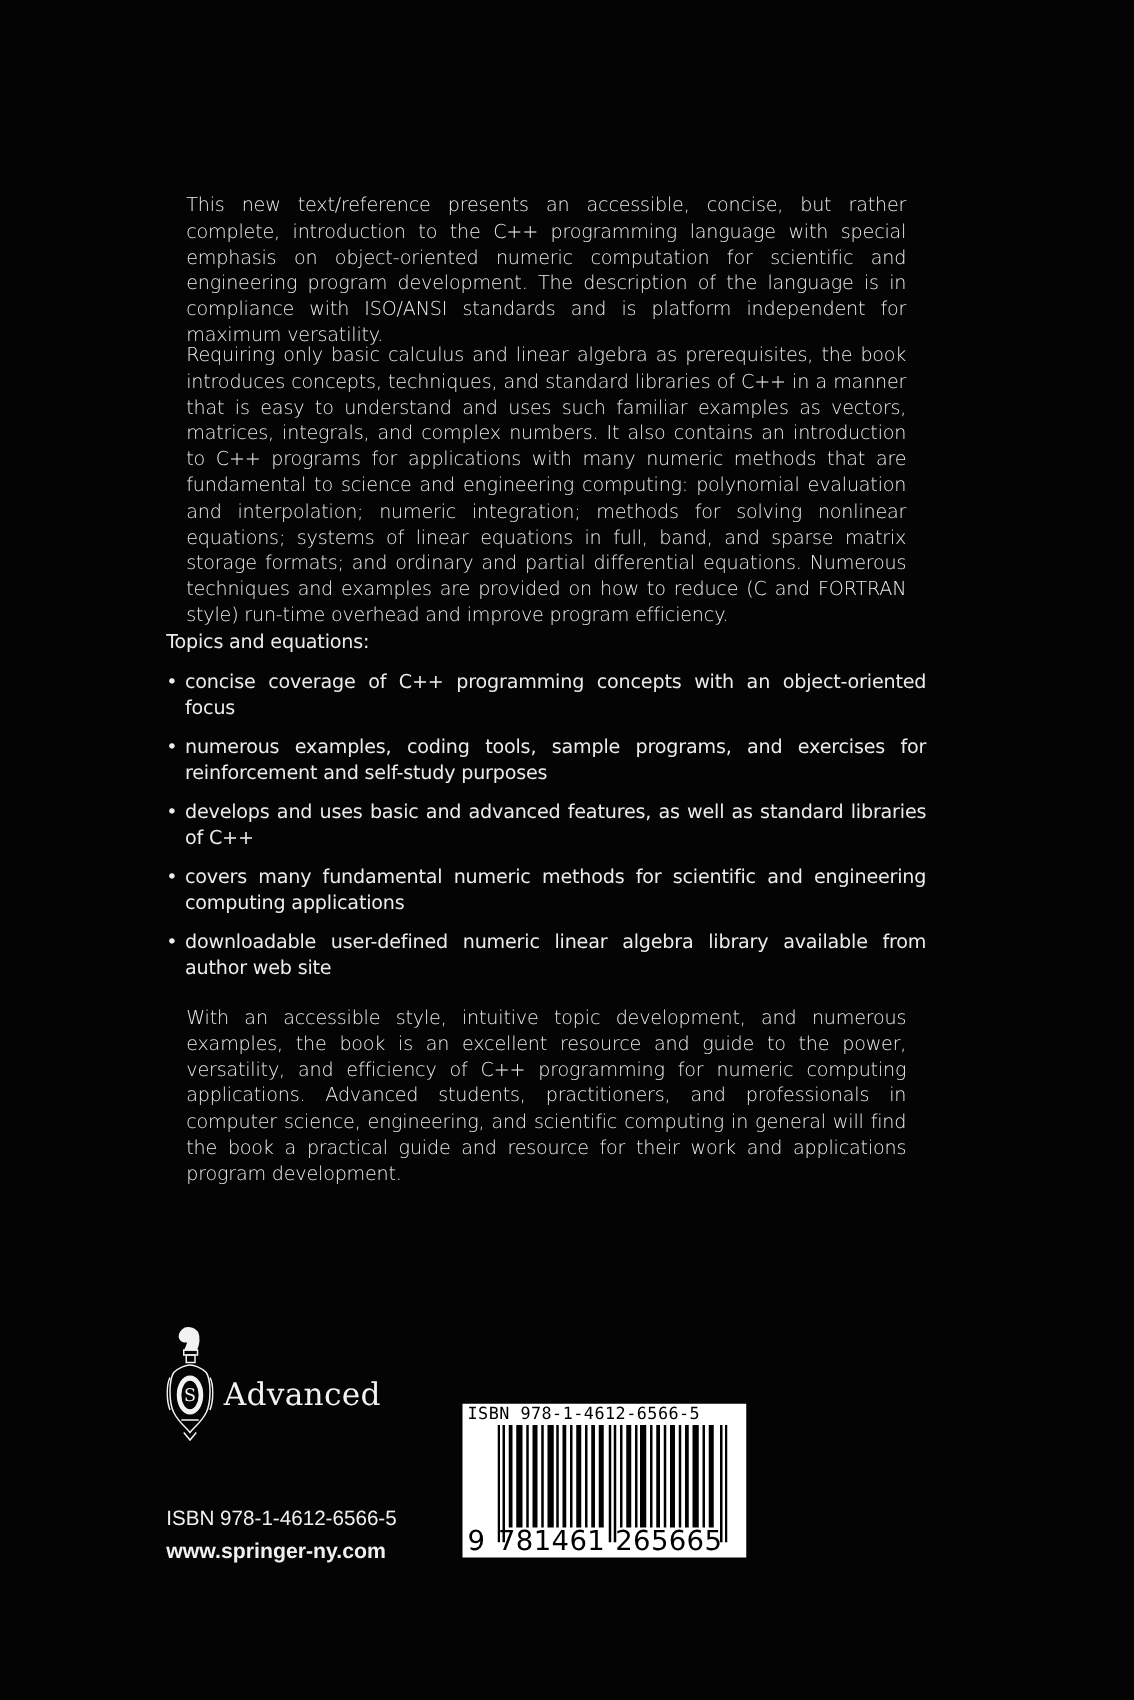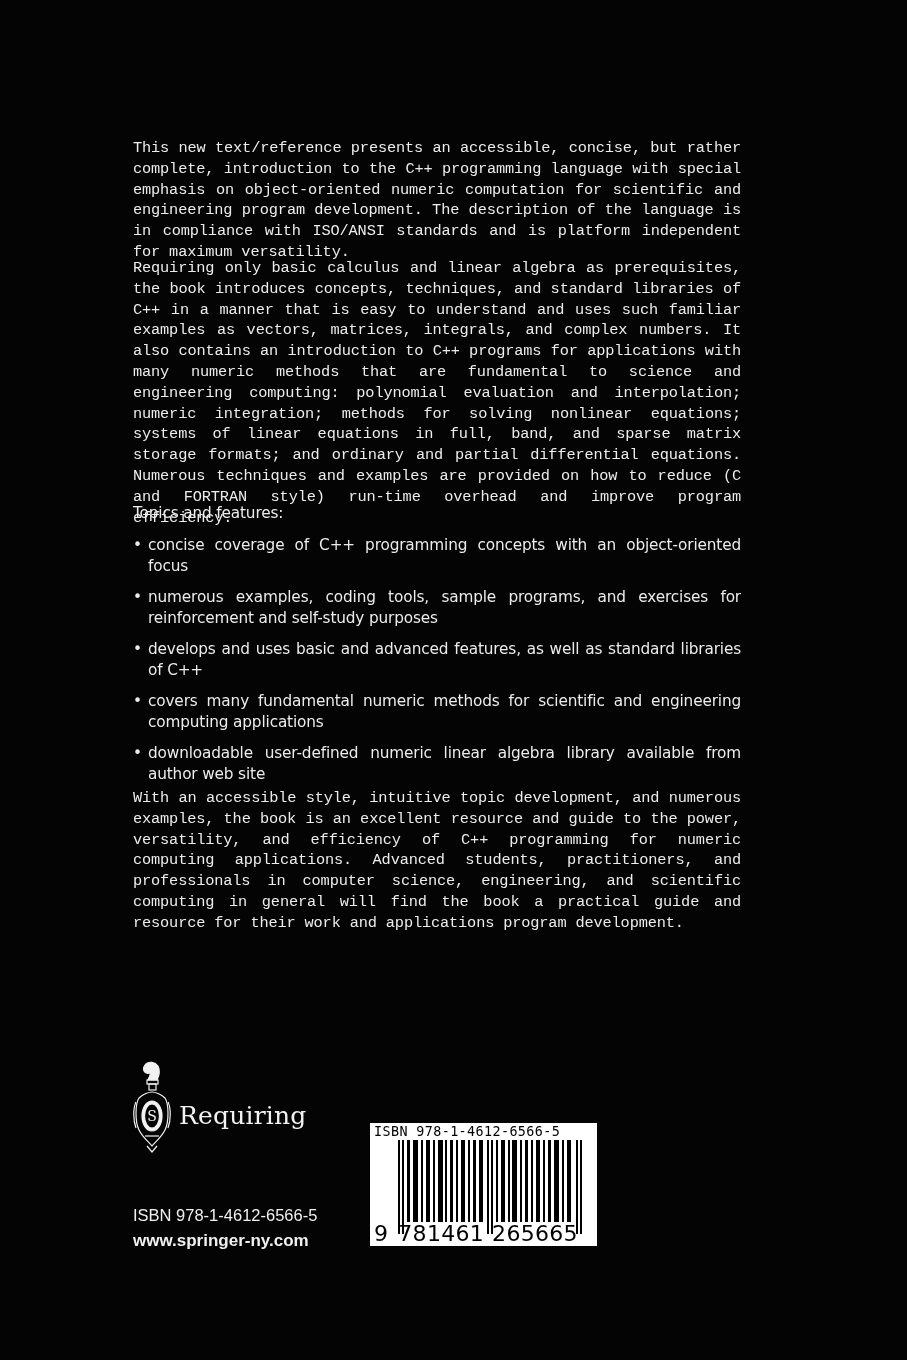--- a/index.html
+++ b/index.html
@@ -14,21 +14,21 @@
     .text-block {
       position: absolute;
       left: 133px;
       width: 608px;
       font-size: 15.3px;
       line-height: 20.8px;
       letter-spacing: -0.15px;
       text-align: justify;
       font-weight: 300;
     }
-    .text-block p { margin: 0; font-family: Liberation Mono, monospace; }
+    .text-block p { margin: 16px; }
     #intro1 { top: 138px; }
     #intro2 { top: 258px; }
     #topics-heading { position: absolute; left: 133px; top: 503px; font-size: 15.3px; line-height: 20.8px; letter-spacing: -0.15px; }
     .features { position: absolute; left: 133px; top: 535px; width: 608px; margin: 0; padding: 0; list-style: none; }
     .features li {
       position: relative;
       padding-left: 15px;
       font-size: 15.3px;
       line-height: 20.8px;
       letter-spacing: -0.15px;
@@ -93,21 +93,21 @@
 <div>
 
   <div class="text-block" id="intro1">
     <p>This new text/reference presents an accessible, concise, but rather complete, introduction to the C++ programming language with special emphasis on object-oriented numeric computation for scientific and engineering program development. The description of the language is in compliance with ISO/ANSI standards and is platform independent for maximum versatility.</p>
   </div>
 
   <div class="text-block" id="intro2">
     <p>Requiring only basic calculus and linear algebra as prerequisites, the book introduces concepts, techniques, and standard libraries of C++ in a manner that is easy to understand and uses such familiar examples as vectors, matrices, integrals, and complex numbers. It also contains an introduction to C++ programs for applications with many numeric methods that are fundamental to science and engineering computing: polynomial evaluation and interpolation; numeric integration; methods for solving nonlinear equations; systems of linear equations in full, band, and sparse matrix storage formats; and ordinary and partial differential equations.  Numerous techniques and examples are provided on how to reduce (C and FORTRAN style) run-time overhead and improve program efficiency.</p>
   </div>
 
-  <div id="topics-heading">Topics and features:</div>
+  <div id="topics-heading">Topics and equations:</div>
 
   <ul class="features">
     <li>
       <span class="bullet">•</span>
       <span>concise coverage of C++ programming concepts with an object-oriented focus</span>
     </li>
     <li>
       <span class="bullet">•</span>
       <span>numerous examples, coding tools, sample programs, and exercises for reinforcement and self-study purposes</span>
     </li>
@@ -140,21 +140,21 @@
         <path d="M6 38 C2 44 2 62 6 70 C10 78 16 82 19 86 C22 82 28 78 32 70 C36 62 36 44 32 38 C28 34 22 32 19 32 C16 32 10 34 6 38 Z"></path>
         <path d="M3 42 C0 48 0 60 3 68"></path>
         <path d="M35 42 C38 48 38 60 35 68"></path>
         <ellipse cx="19" cy="56" rx="10" ry="15" fill="#f2f2f2"></ellipse>
         <ellipse cx="19" cy="56" rx="7.5" ry="12" fill="#040404"></ellipse>
         <text x="19" y="61" text-anchor="middle" font-family="DejaVu Serif, serif" font-size="14" fill="#f2f2f2" stroke="none">S</text>
         <path d="M12 76 L26 76"></path>
         <path d="M14 86 L19 92 L24 86"></path>
       </svg>
     </span>
-    <span class="logo-word">Requiring</span>
+    <span class="logo-word">Advanced</span>
   </div>
 
   <div class="isbn-text">ISBN 978-1-4612-6566-5</div>
   <div class="site-url">www.springer-ny.com</div>
 
   <div class="barcode-box">
     <div class="barcode-top">ISBN 978-1-4612-6566-5</div>
     <svg class="barcode-bars" viewBox="0 0 184 94" preserveAspectRatio="none">
       <g fill="#000">
 

